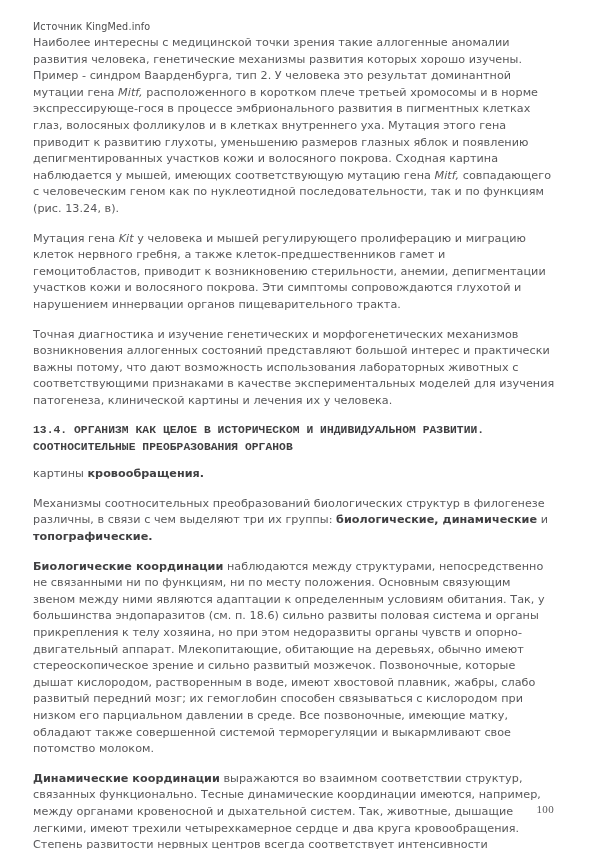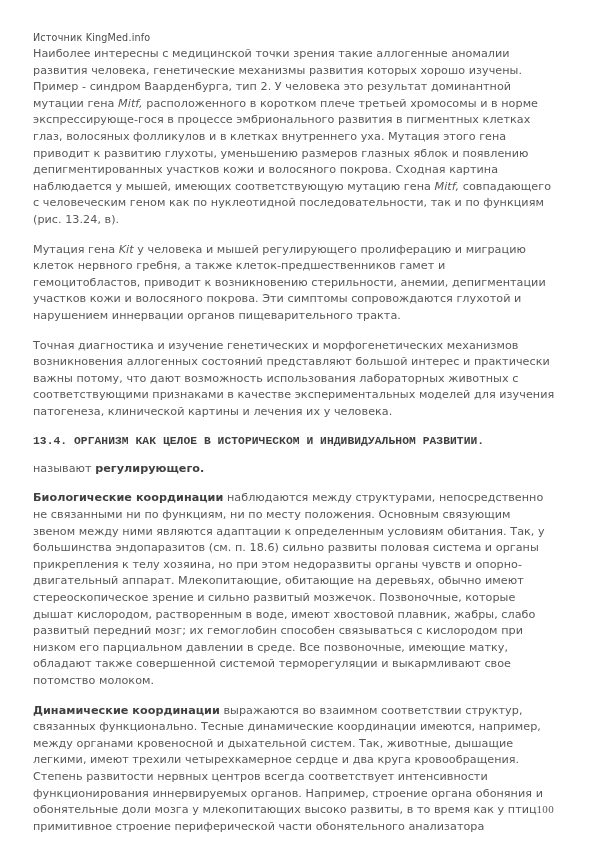--- a/index.html
+++ b/index.html
@@ -13,21 +13,21 @@
     font-family: "DejaVu Sans", "Liberation Sans", sans-serif;
     color: #58585a;
     position: relative;
     overflow: hidden;
   }
   .page {
     position: relative;
     width: 600px;
     height: 849px;
     box-sizing: border-box;
-    padding: 31px 32px 0 33px;
+    padding: 20px 32px 0 33px;
   }
   .source-line {
     font-size: 9.6px;
     line-height: 13px;
     color: #4a4a4c;
     letter-spacing: 0.02em;
     margin: 0 0 2px 0;
     white-space: nowrap;
   }
   p.para {
@@ -71,23 +71,25 @@
   <div class="source-line">Источник KingMed.info</div>
 
   <div>
     <p class="para"><span>Наиболее интересны с медицинской точки зрения такие аллогенные аномалии развития человека, генетические механизмы развития которых хорошо изучены. Пример - синдром Ваарденбурга, тип 2. У человека это результат доминантной мутации гена </span><i>Mitf,</i><span> расположенного в коротком плече третьей хромосомы и в норме экспрессирующе-гося в процессе эмбрионального развития в пигментных клетках глаз, волосяных фолликулов и в клетках внутреннего уха. Мутация этого гена приводит к развитию глухоты, уменьшению размеров глазных яблок и появлению депигментированных участков кожи и волосяного покрова. Сходная картина наблюдается у мышей, имеющих соответствующую мутацию гена </span><i>Mitf,</i><span> совпадающего с человеческим геном как по нуклеотидной последовательности, так и по функциям (рис. 13.24, в).</span></p>
     <p class="para"><span>Мутация гена </span><i>Kit</i><span> у человека и мышей регулирующего пролиферацию и миграцию клеток нервного гребня, а также клеток-предшественников гамет и гемоцитобластов, приводит к возникновению стерильности, анемии, депигментации участков кожи и волосяного покрова. Эти симптомы сопровождаются глухотой и нарушением иннервации органов пищеварительного тракта.</span></p>
     <p class="para"><span>Точная диагностика и изучение генетических и морфогенетических механизмов возникновения аллогенных состояний представляют большой интерес и практически важны потому, что дают возможность использования лабораторных животных с соответствующими признаками в качестве экспериментальных моделей для изучения патогенеза, клинической картины и лечения их у человека.</span></p>
   </div>
 
   <div class="heading">
     <span class="l1">13.4. ОРГАНИЗМ КАК ЦЕЛОЕ В ИСТОРИЧЕСКОМ И ИНДИВИДУАЛЬНОМ РАЗВИТИИ.</span>
+    <span class="l2">СООТНОСИТЕЛЬНЫЕ ПРЕОБРАЗОВАНИЯ ОРГАНОВ</span>
   </div>
 
   <div>
-    <p class="para"><span>называют </span><b>регулирующего.</b></p>
+    <p class="para"><span>картины </span><b>кровообращения.</b></p>
+    <p class="para"><span>Механизмы соотносительных преобразований биологических структур в филогенезе различны, в связи с чем выделяют три их группы: </span><b>биологические, динамические</b><span> и </span><b>топографические.</b></p>
     <p class="para"><b>Биологические координации</b><span> наблюдаются между структурами, непосредственно не связанными ни по функциям, ни по месту положения. Основным связующим звеном между ними являются адаптации к определенным условиям обитания. Так, у большинства эндопаразитов (см. п. 18.6) сильно развиты половая система и органы прикрепления к телу хозяина, но при этом недоразвиты органы чувств и опорно-двигательный аппарат. Млекопитающие, обитающие на деревьях, обычно имеют стереоскопическое зрение и сильно развитый мозжечок. Позвоночные, которые дышат кислородом, растворенным в воде, имеют хвостовой плавник, жабры, слабо развитый передний мозг; их гемоглобин способен связываться с кислородом при низком его парциальном давлении в среде. Все позвоночные, имеющие матку, обладают также совершенной системой терморегуляции и выкармливают свое потомство молоком.</span></p>
     <p class="para"><b>Динамические координации</b><span> выражаются во взаимном соответствии структур, связанных функционально. Тесные динамические координации имеются, например, между органами кровеносной и дыхательной систем. Так, животные, дышащие легкими, имеют трехили четырехкамерное сердце и два круга кровообращения. Степень развитости нервных центров всегда соответствует интенсивности функционирования иннервируемых органов. Например, строение органа обоняния и обонятельные доли мозга у млекопитающих высоко развиты, в то время как у птиц примитивное строение периферической части обонятельного анализатора</span></p>
   </div>
 
   <div class="pageno">100</div>
 
 </div>
 
 </body></html>

